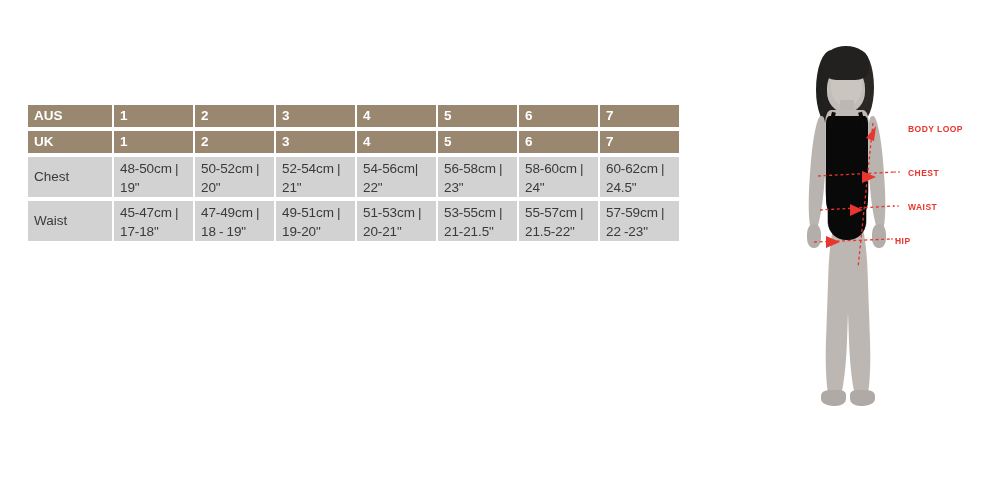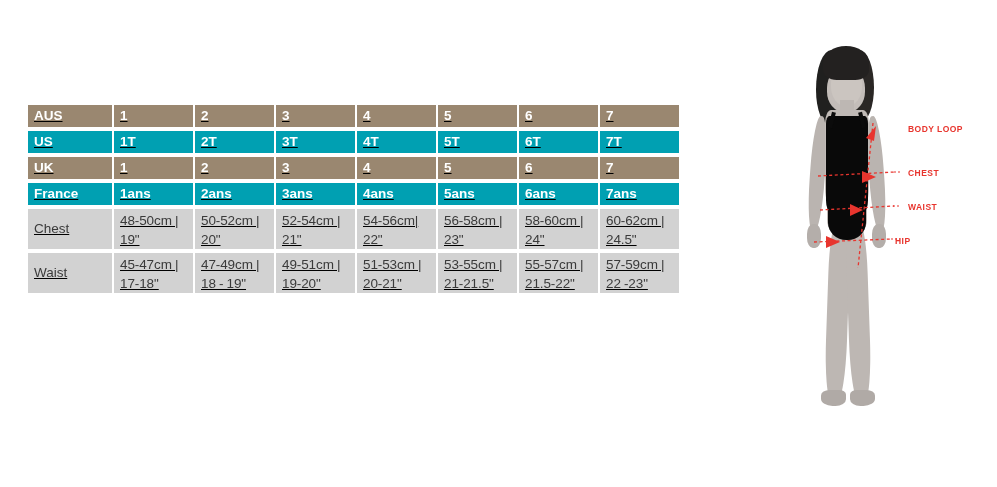--- a/index.html
+++ b/index.html
@@ -20,21 +20,20 @@
   
   #size-table {
     position: absolute;
     left: 28px;
     top: 105px;
     width: 637px;
   }
   .grid-row {
     display: flex;
     width: 100%;
-    text-decoration: underline;
   }
   .cell {
     box-sizing: border-box;
     flex: 0 0 auto;
   }
   .col-label { width: 84px; }
   .col-size  { width: 79px; }
 
   
   .hdr-row { height: 24px; margin-bottom: 2px; }
@@ -229,52 +228,32 @@
     <div class="cell col-label">AUS</div>
     <div class="cell col-size">1</div>
     <div class="cell col-size">2</div>
     <div class="cell col-size">3</div>
     <div class="cell col-size">4</div>
     <div class="cell col-size">5</div>
     <div class="cell col-size">6</div>
     <div class="cell col-size">7</div>
   </div>
 
-  <div class="grid-row hdr-row row-teal">
-    <div class="cell col-label">US</div>
-    <div class="cell col-size">1T</div>
-    <div class="cell col-size">2T</div>
-    <div class="cell col-size">3T</div>
-    <div class="cell col-size">4T</div>
-    <div class="cell col-size">5T</div>
-    <div class="cell col-size">6T</div>
-    <div class="cell col-size">7T</div>
-  </div>
 
   <div class="grid-row hdr-row row-brown">
     <div class="cell col-label">UK</div>
     <div class="cell col-size">1</div>
     <div class="cell col-size">2</div>
     <div class="cell col-size">3</div>
     <div class="cell col-size">4</div>
     <div class="cell col-size">5</div>
     <div class="cell col-size">6</div>
     <div class="cell col-size">7</div>
   </div>
 
-  <div class="grid-row hdr-row row-teal">
-    <div class="cell col-label">France</div>
-    <div class="cell col-size">1ans</div>
-    <div class="cell col-size">2ans</div>
-    <div class="cell col-size">3ans</div>
-    <div class="cell col-size">4ans</div>
-    <div class="cell col-size">5ans</div>
-    <div class="cell col-size">6ans</div>
-    <div class="cell col-size">7ans</div>
-  </div>
 
   <div class="grid-row data-row">
     <div class="cell col-label">Chest</div>
     <div class="cell col-size">
         <span class="measure-text">48-50cm | 19"</span>
       </div>
     <div class="cell col-size">
         <span class="measure-text">50-52cm | 20"</span>
       </div>
     <div class="cell col-size">

